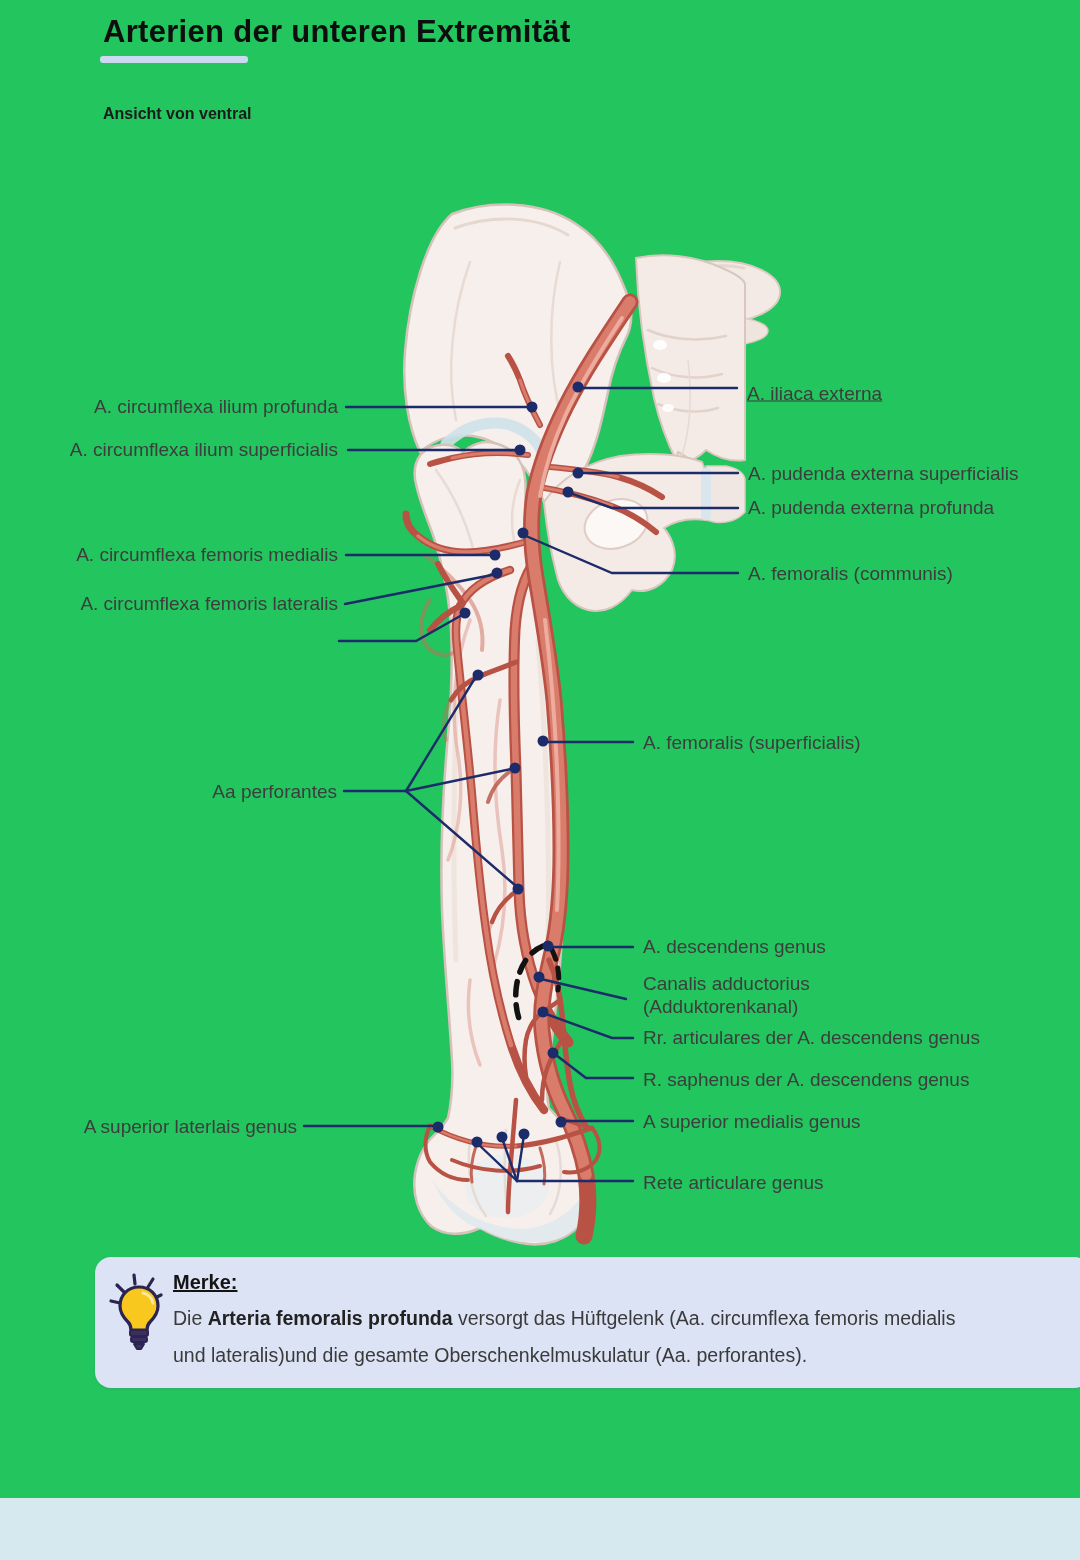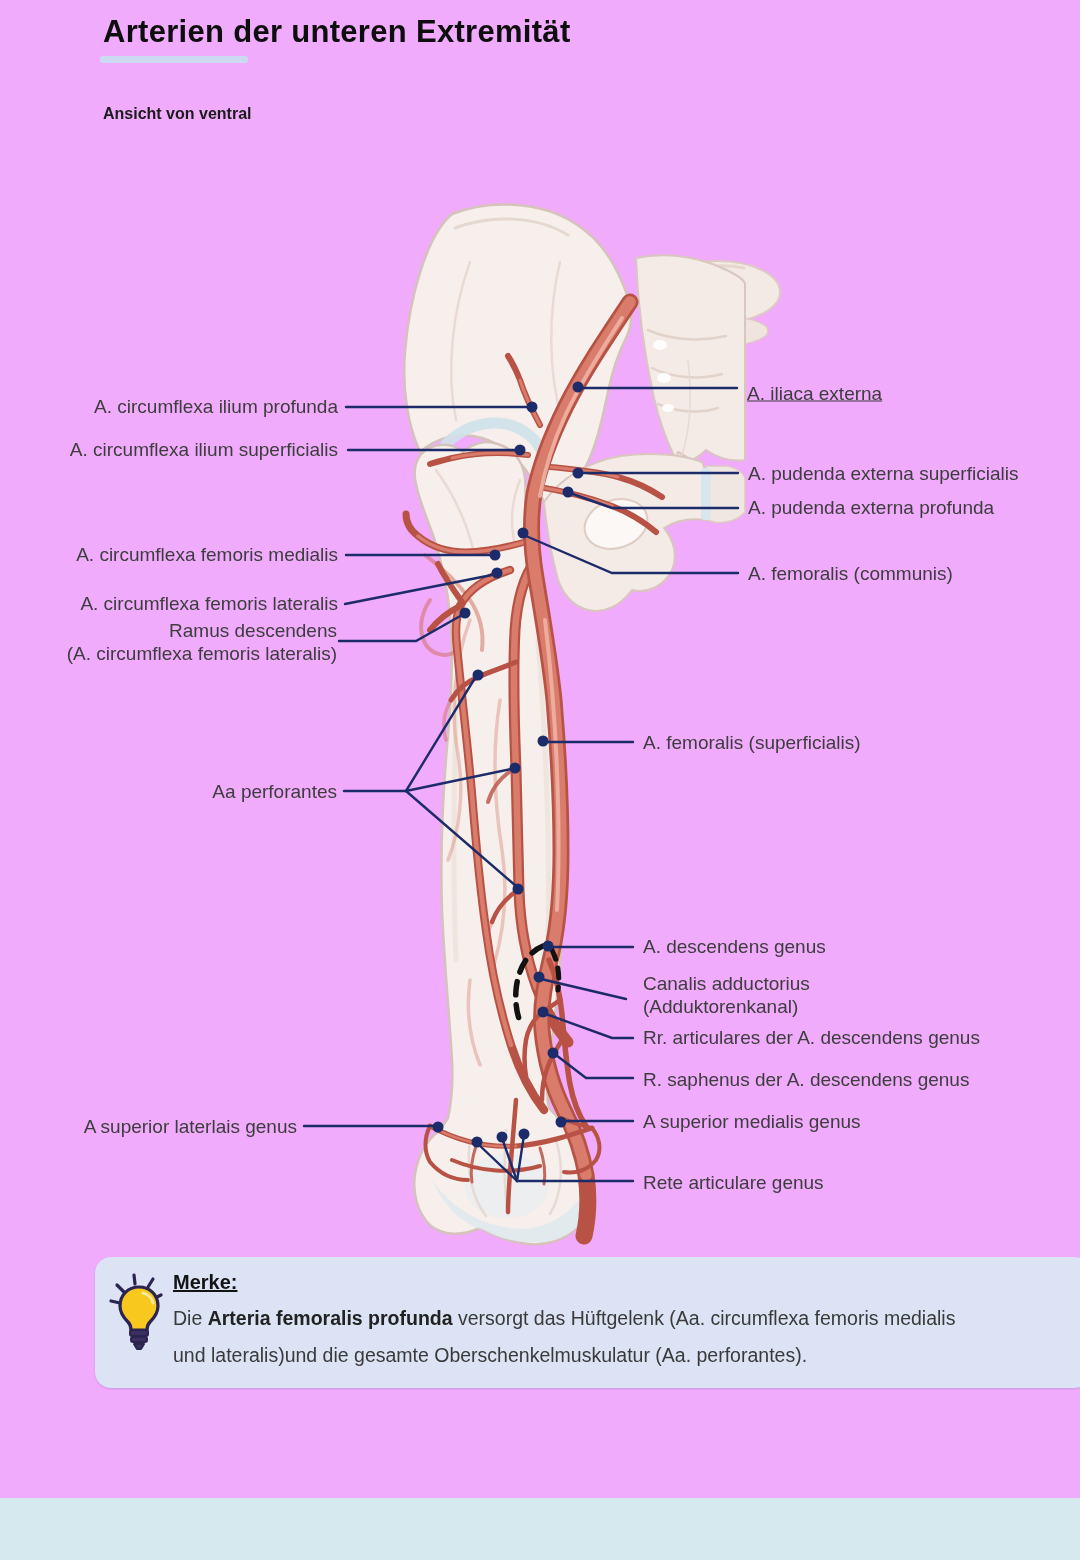--- a/index.html
+++ b/index.html
@@ -1,17 +1,17 @@
 <!DOCTYPE html>
 <html><head>
 <meta charset="utf-8">
 <style>
   html,body{margin:0;padding:0;background:#ffffff;}
   .page{
-    position:relative;width:1080px;height:1560px;background:#f0abfc;overflow:hidden;
+    position:relative;width:1080px;height:1560px;background:#22c55e;overflow:hidden;
     font-family:"Liberation Sans","DejaVu Sans",sans-serif;color:#3d3d3d;
   }
   .title{
     position:absolute;left:103px;top:14px;font-size:31px;font-weight:bold;color:#0e0e0e;
     letter-spacing:.3px;white-space:nowrap;
   }
   .title-underline{
     position:absolute;left:100px;top:56px;width:148px;height:7px;background:#cbdaf0;border-radius:3px;
   }
   .subtitle{
@@ -203,24 +203,20 @@
         <circle cx="477" cy="1142" r="5.5"></circle>
         <circle cx="502" cy="1137" r="5.5"></circle>
         <circle cx="524" cy="1134" r="5.5"></circle>
       </g>
     </svg>
 
     <div class="lbl single r-align" style="right:742px;top:406px;">A. circumflexa ilium profunda</div>
     <div class="lbl single r-align" style="right:742px;top:449px;">A. circumflexa ilium superficialis</div>
     <div class="lbl single r-align" style="right:742px;top:554px;">A. circumflexa femoris medialis</div>
     <div class="lbl single r-align" style="right:742px;top:603px;">A. circumflexa femoris lateralis</div>
-    <div class="lbl r-align" style="right:743px;top:619px;">
-      <div>Ramus descendens</div>
-      <div>(A. circumflexa femoris lateralis)</div>
-    </div>
     <div class="lbl single r-align" style="right:743px;top:791px;">Aa perforantes</div>
     <div class="lbl single r-align" style="right:783px;top:1126px;">A superior laterlais genus</div>
 
     <div class="lbl single" style="left:747px;top:393px;text-decoration:underline;">A. iliaca externa</div>
     <div class="lbl single" style="left:748px;top:473px;text-align:center;">A. pudenda externa superficialis</div>
     <div class="lbl single" style="left:748px;top:507px;">A. pudenda externa profunda</div>
     <div class="lbl single" style="left:748px;top:573px;">A. femoralis (communis)</div>
     <div class="lbl single" style="left:643px;top:742px;text-align:center;">A. femoralis (superficialis)</div>
     <div class="lbl single" style="left:643px;top:946px;">A. descendens genus</div>
     <div class="lbl single" style="left:643px;top:1037px;">Rr. articulares der A. descendens genus</div>

